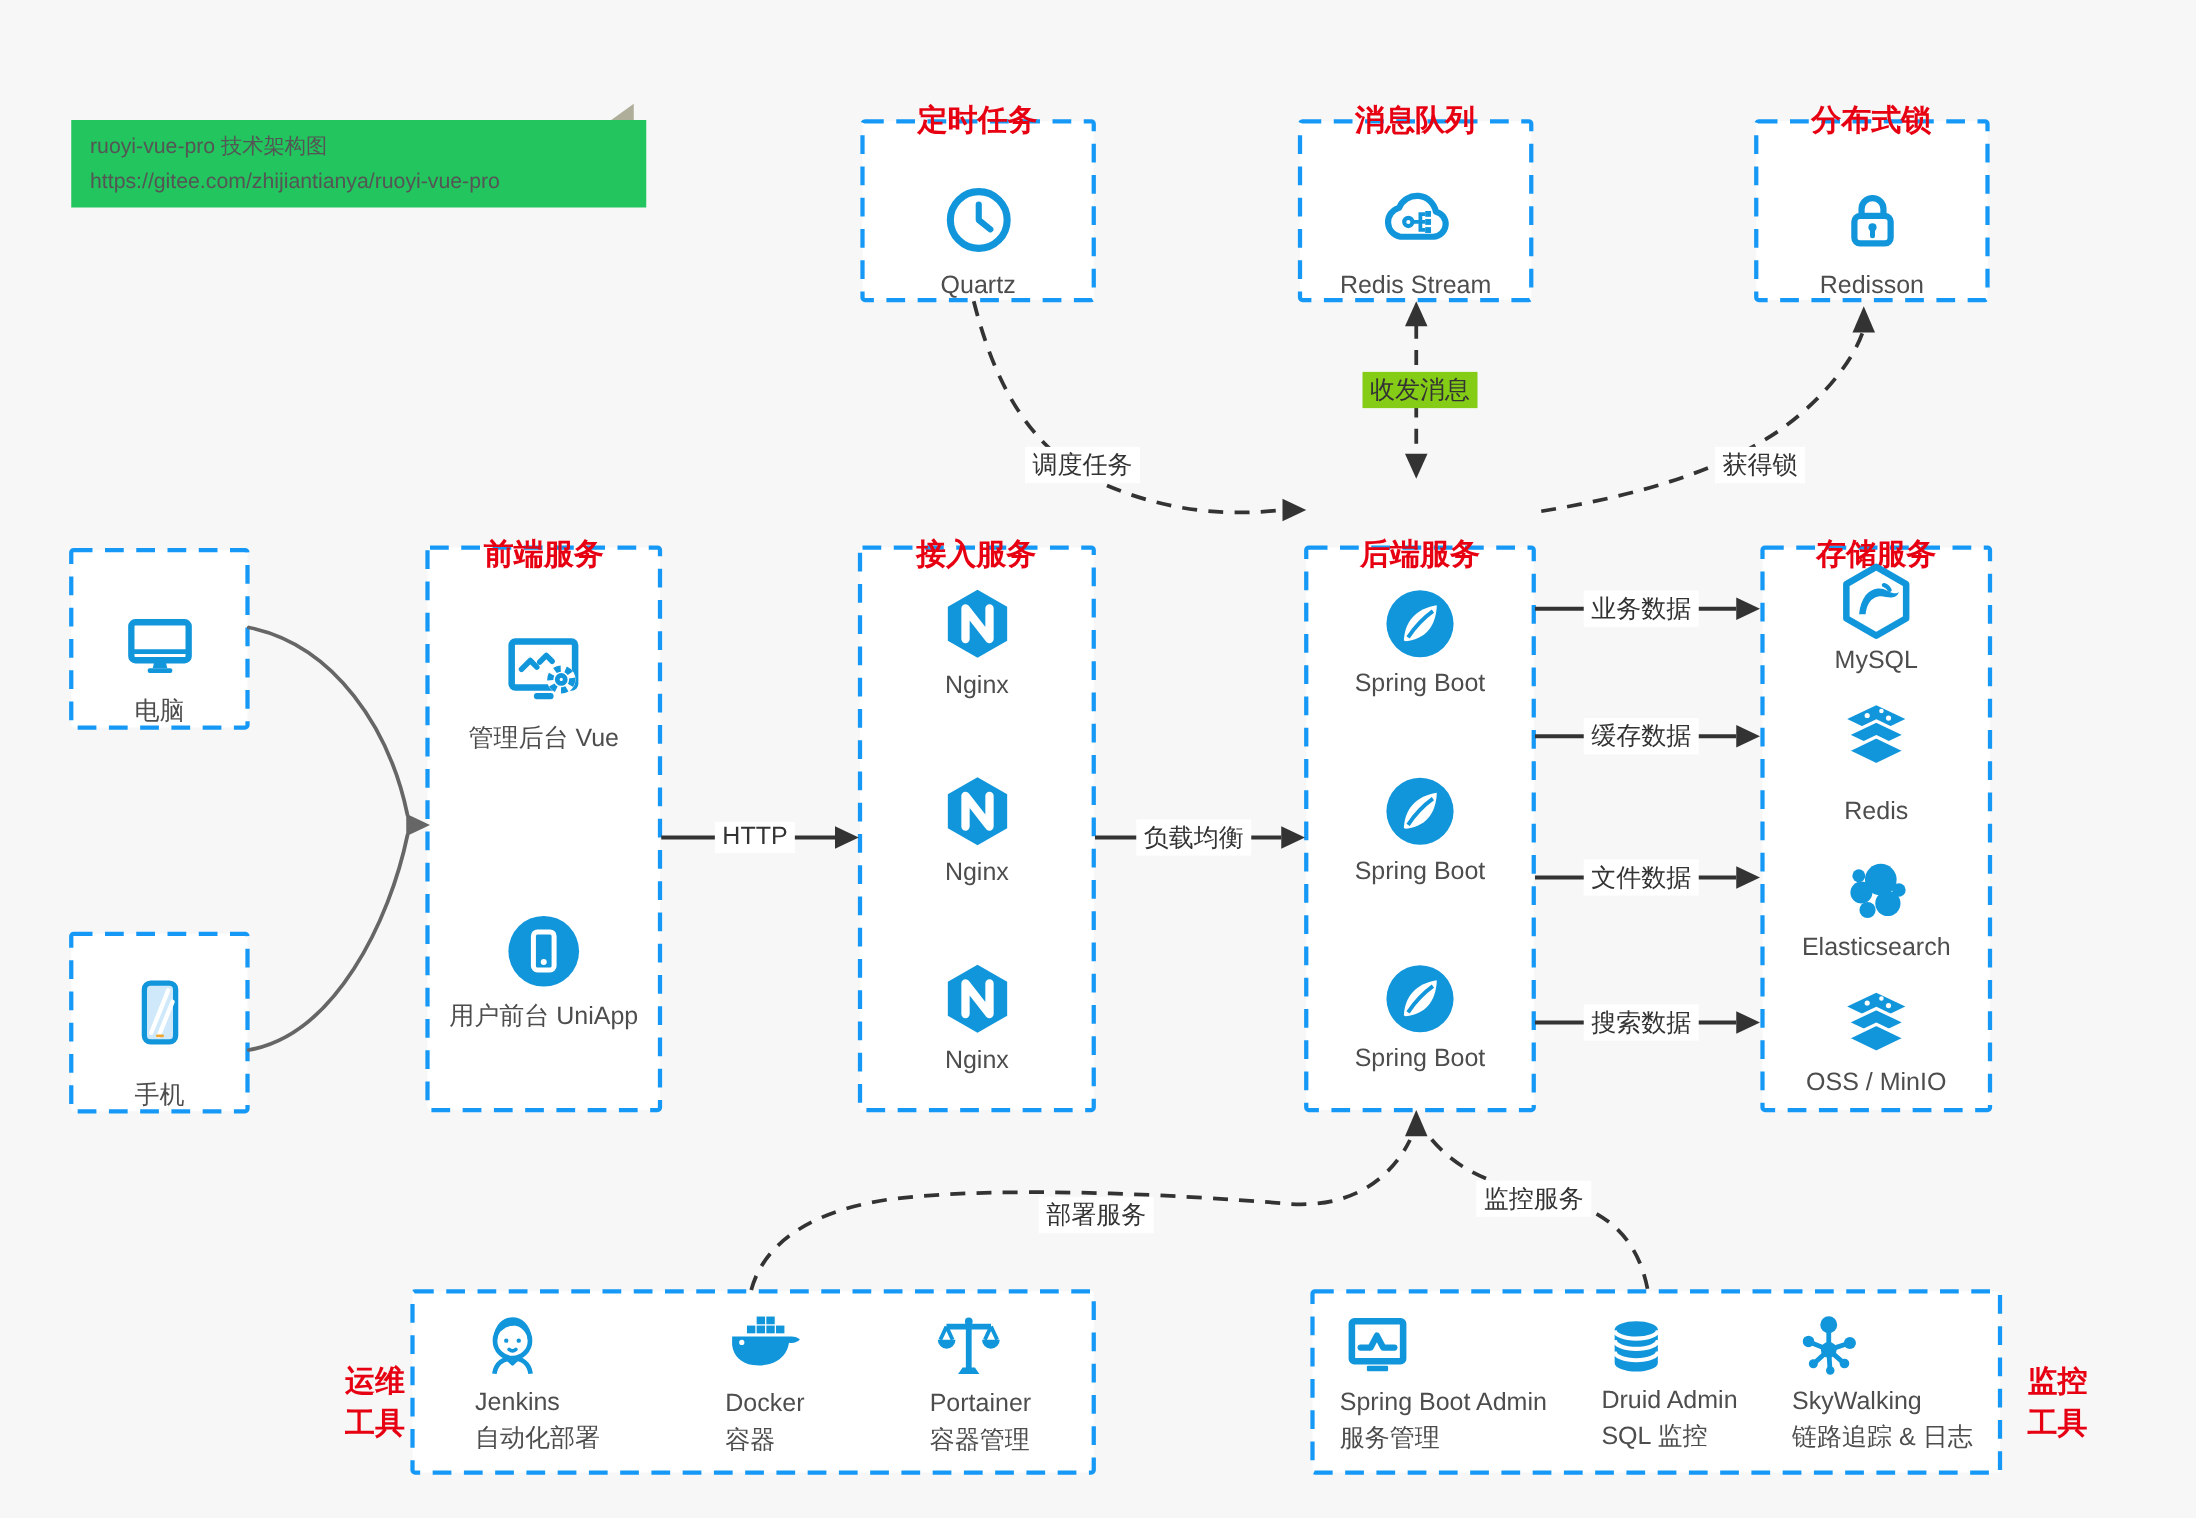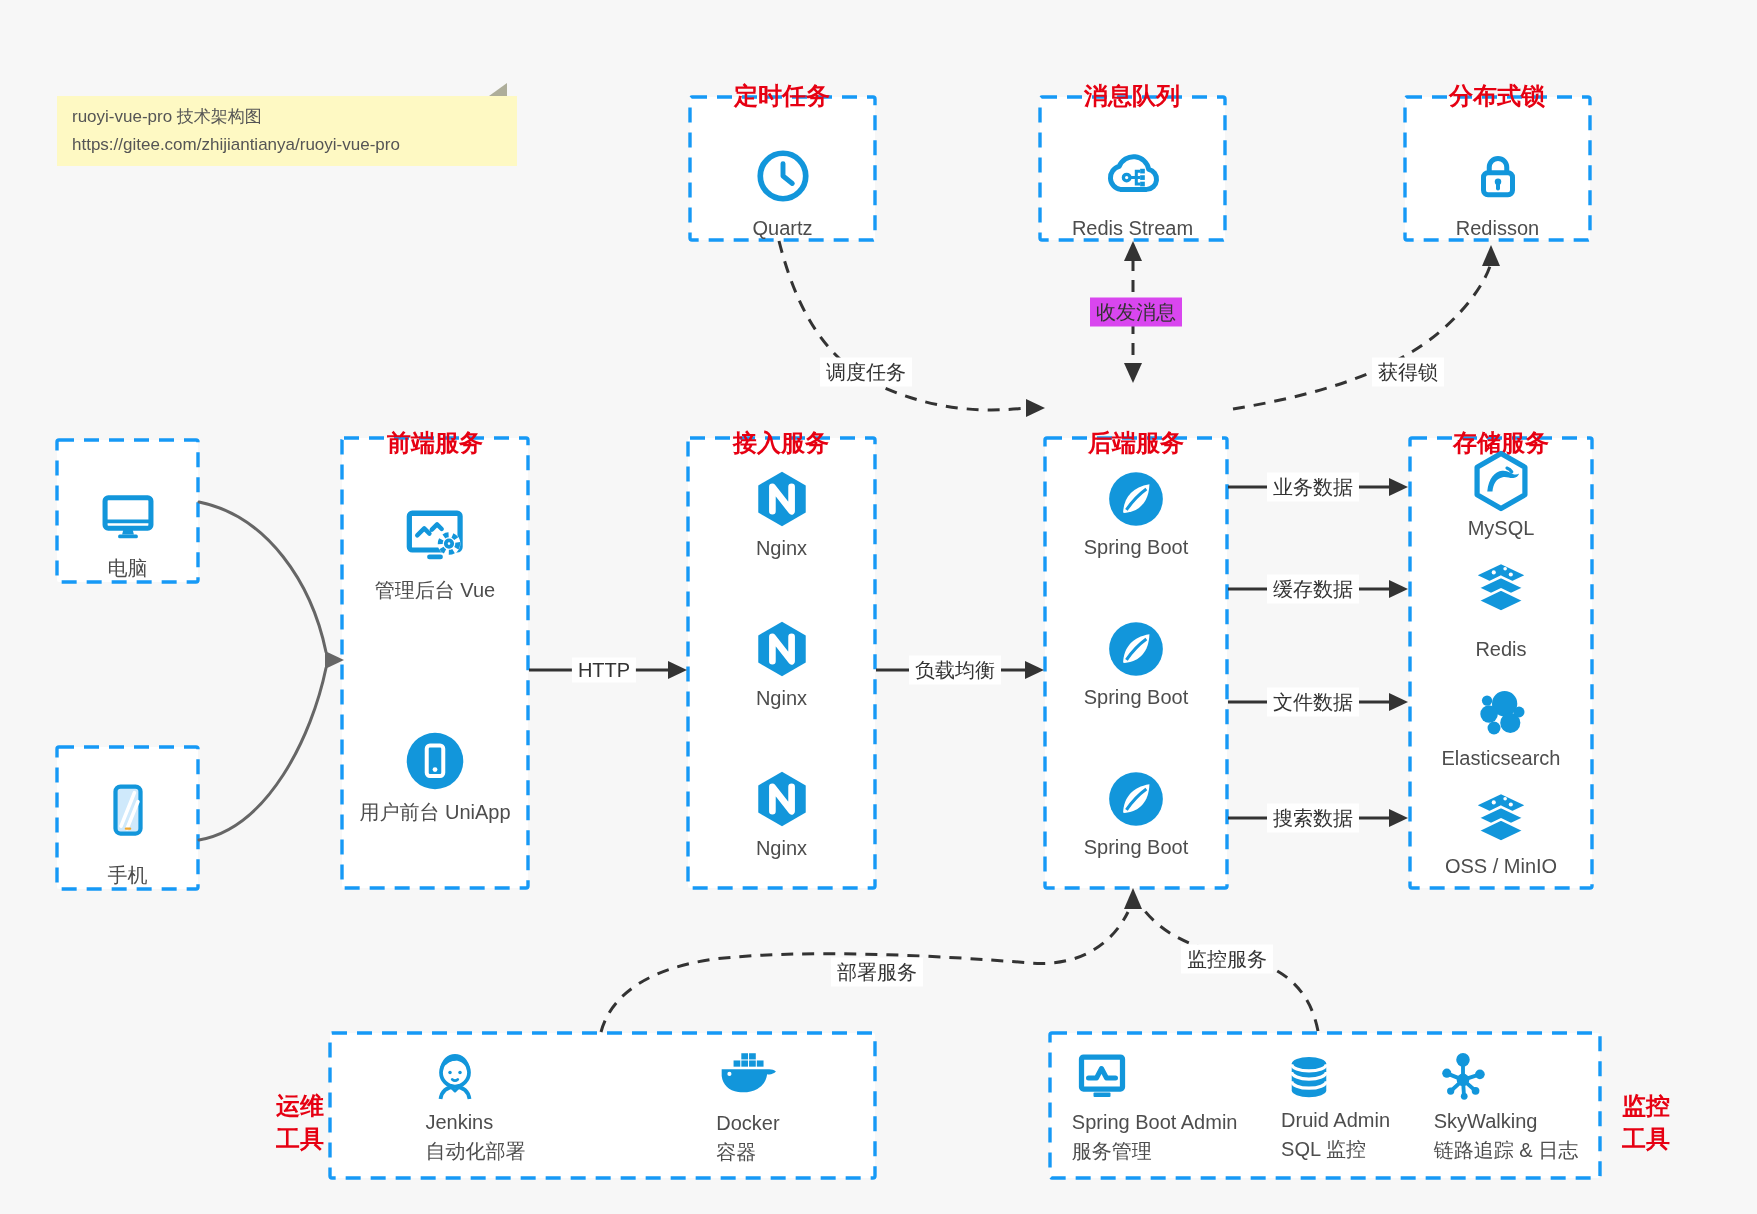--- a/index.html
+++ b/index.html
@@ -1,19 +1,19 @@
 <!DOCTYPE html>
 <html><head>
 <meta charset="utf-8">
 <style>
   html,body{margin:0;padding:0;background:#f7f7f7;}
   .canvas{position:relative;width:1757px;height:1214px;background:#f7f7f7;overflow:hidden;
           font-family:"Liberation Sans","DejaVu Sans",sans-serif;}
   .layer{position:absolute;left:0;top:0;z-index:0;pointer-events:none;}
-  .note{position:absolute;left:57px;top:96px;width:460px;height:70px;background:#fef9c3;
+  .note{position:absolute;left:57px;top:96px;width:460px;height:70px;background:#22c55e;
         color:#555;font-size:17px;line-height:28px;padding:7px 0 0 15px;box-sizing:border-box;z-index:2;}
   .note-fold{position:absolute;right:10px;top:-13px;width:0;height:0;
              border-right:18px solid #aeae9a;border-top:13px solid transparent;}
   .rtitle{position:absolute;transform:translateX(-50%);color:#e60012;font-weight:bold;
           font-size:24px;white-space:nowrap;z-index:2;margin-top:28px;}
   .rtitle-v{position:absolute;transform:translate(-50%,-50%);color:#e60012;font-weight:bold;
             font-size:24px;line-height:33px;text-align:center;white-space:nowrap;z-index:2;}
   .bc{position:absolute;z-index:2;box-sizing:border-box;}
   .col{display:flex;flex-direction:column;align-items:center;justify-content:flex-end;gap:10px;}
   .col-sa{display:flex;flex-direction:column;align-items:center;justify-content:space-around;}
@@ -364,20 +364,27 @@
       <div class="ilabel">Jenkins</div>
       <div class="ilabel">自动化部署</div>
     </div>
     <div class="tool">
       <svg class="ic" width="62" height="62" viewBox="0 0 24 24">
           <use href="#sym-docker"></use>
         </svg>
       <div class="ilabel">Docker</div>
       <div class="ilabel">容器</div>
     </div>
+    <div class="tool">
+      <svg class="ic" width="62" height="62" viewBox="0 0 24 24">
+          <use href="#sym-portainer"></use>
+        </svg>
+      <div class="ilabel">Portainer</div>
+      <div class="ilabel">容器管理</div>
+    </div>
   </div>
 
   <div class="bc row-sa" style="left:1050px;top:1033px;width:550px;height:145px">
     <div class="tool">
       <svg class="ic" width="60" height="60" viewBox="0 0 24 24">
           <use href="#sym-sba"></use>
         </svg>
       <div class="ilabel">Spring Boot Admin</div>
       <div class="ilabel">服务管理</div>
     </div>
@@ -397,18 +404,18 @@
     </div>
   </div>
 
   <div class="elabel" style="left:604px;top:670px">HTTP</div>
   <div class="elabel" style="left:955px;top:670px">负载均衡</div>
   <div class="elabel" style="left:1313px;top:487px">业务数据</div>
   <div class="elabel" style="left:1313px;top:589px">缓存数据</div>
   <div class="elabel" style="left:1313px;top:702px">文件数据</div>
   <div class="elabel" style="left:1313px;top:818px">搜索数据</div>
   <div class="elabel" style="left:866px;top:372px">调度任务</div>
-  <div class="elabel" style="left:1136px;top:312px;background:#d946ef">收发消息</div>
+  <div class="elabel" style="left:1136px;top:312px;background:#84cc16">收发消息</div>
   <div class="elabel" style="left:1408px;top:372px">获得锁</div>
   <div class="elabel" style="left:877px;top:972px">部署服务</div>
   <div class="elabel" style="left:1227px;top:959px">监控服务</div>
 
 </div>
 
 </body></html>

